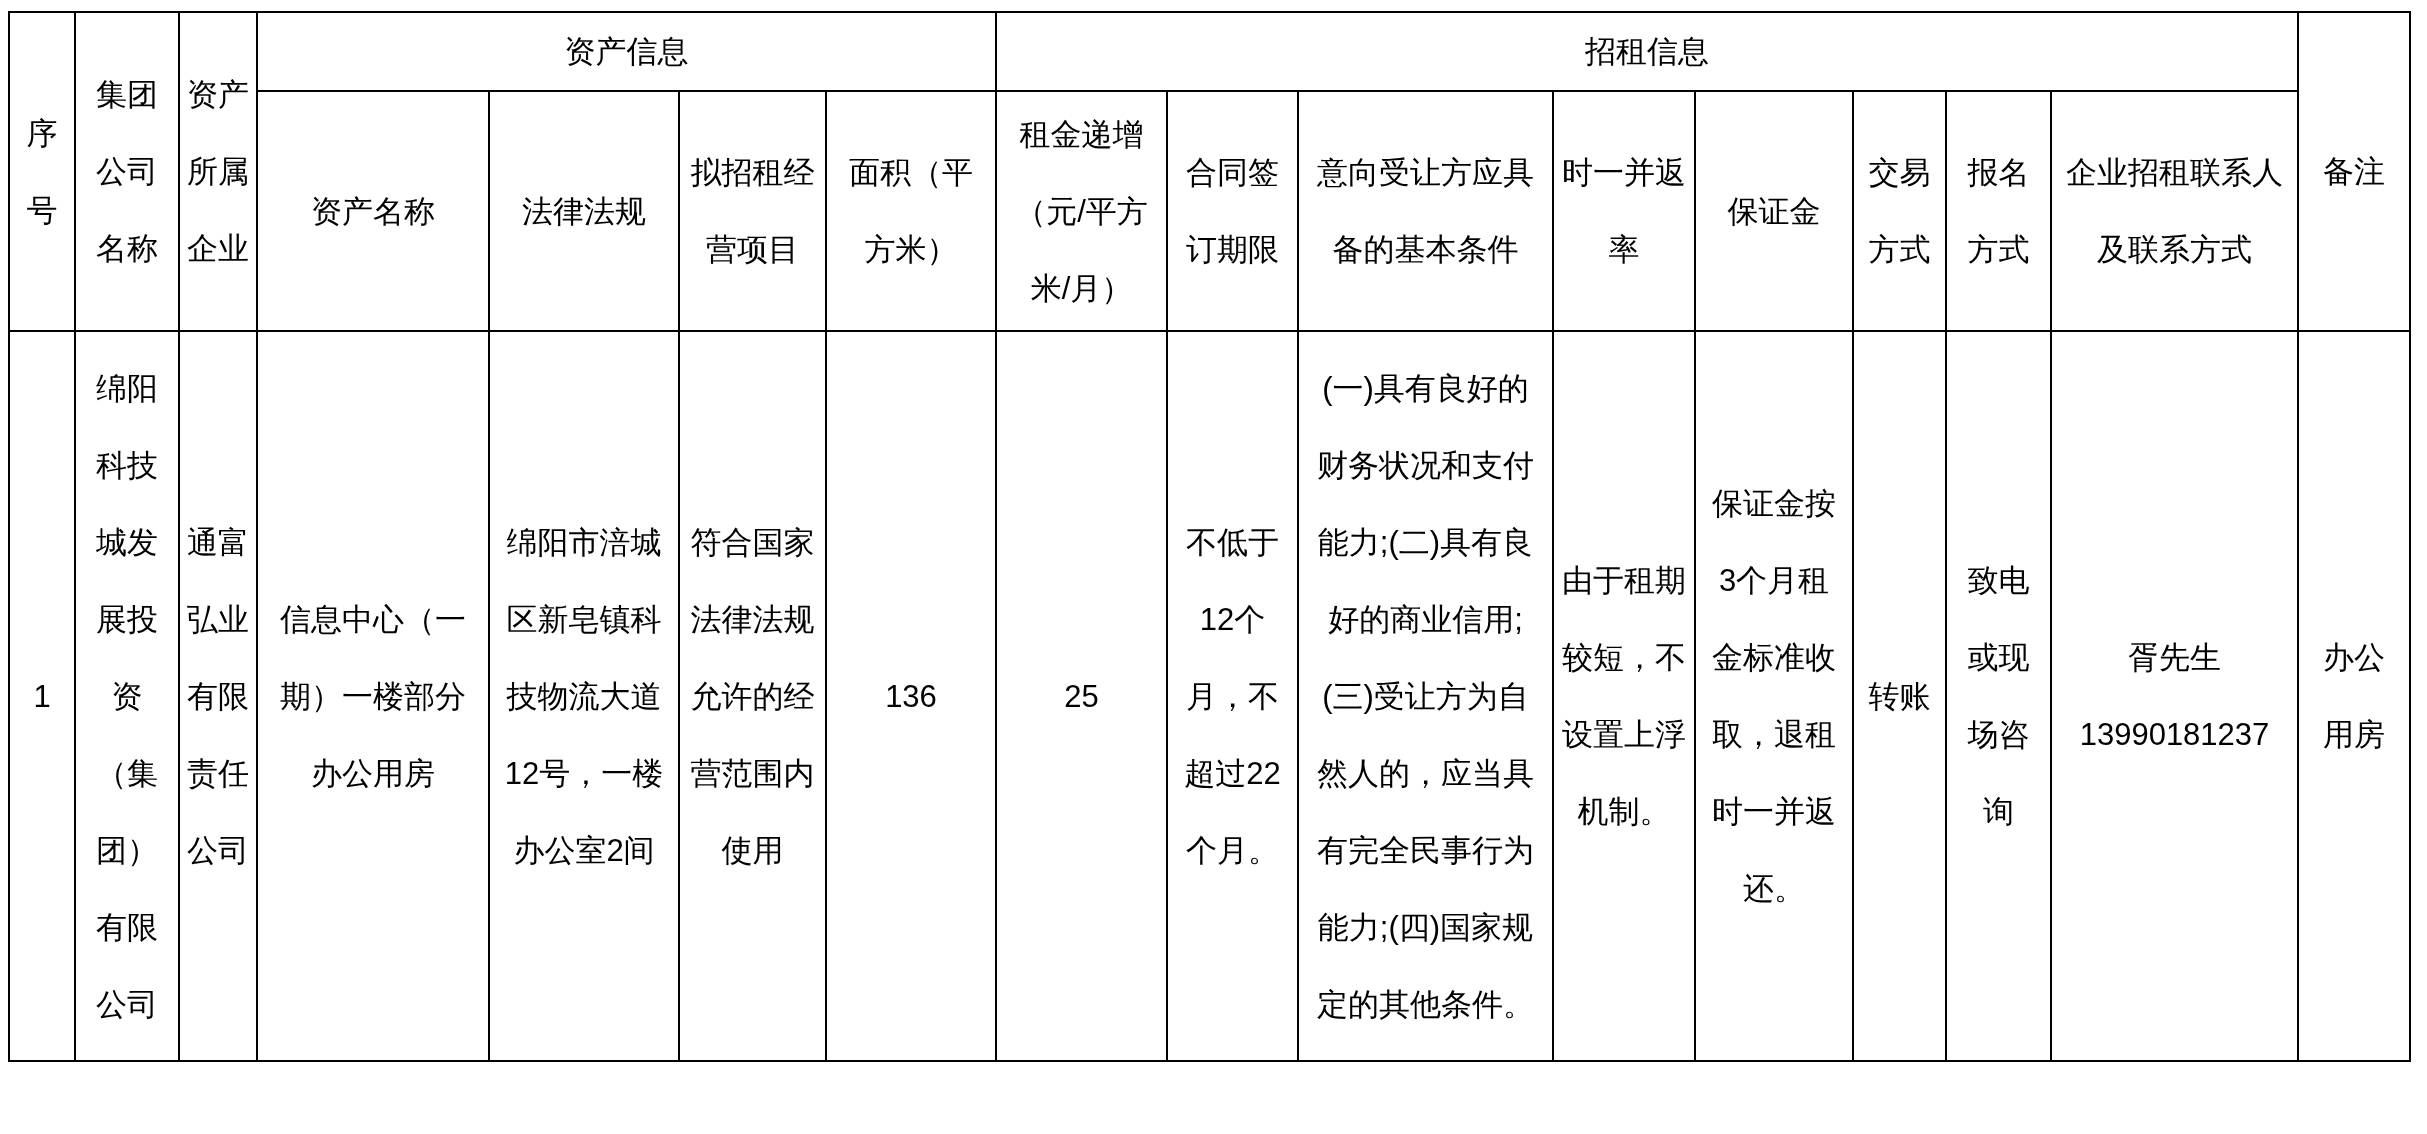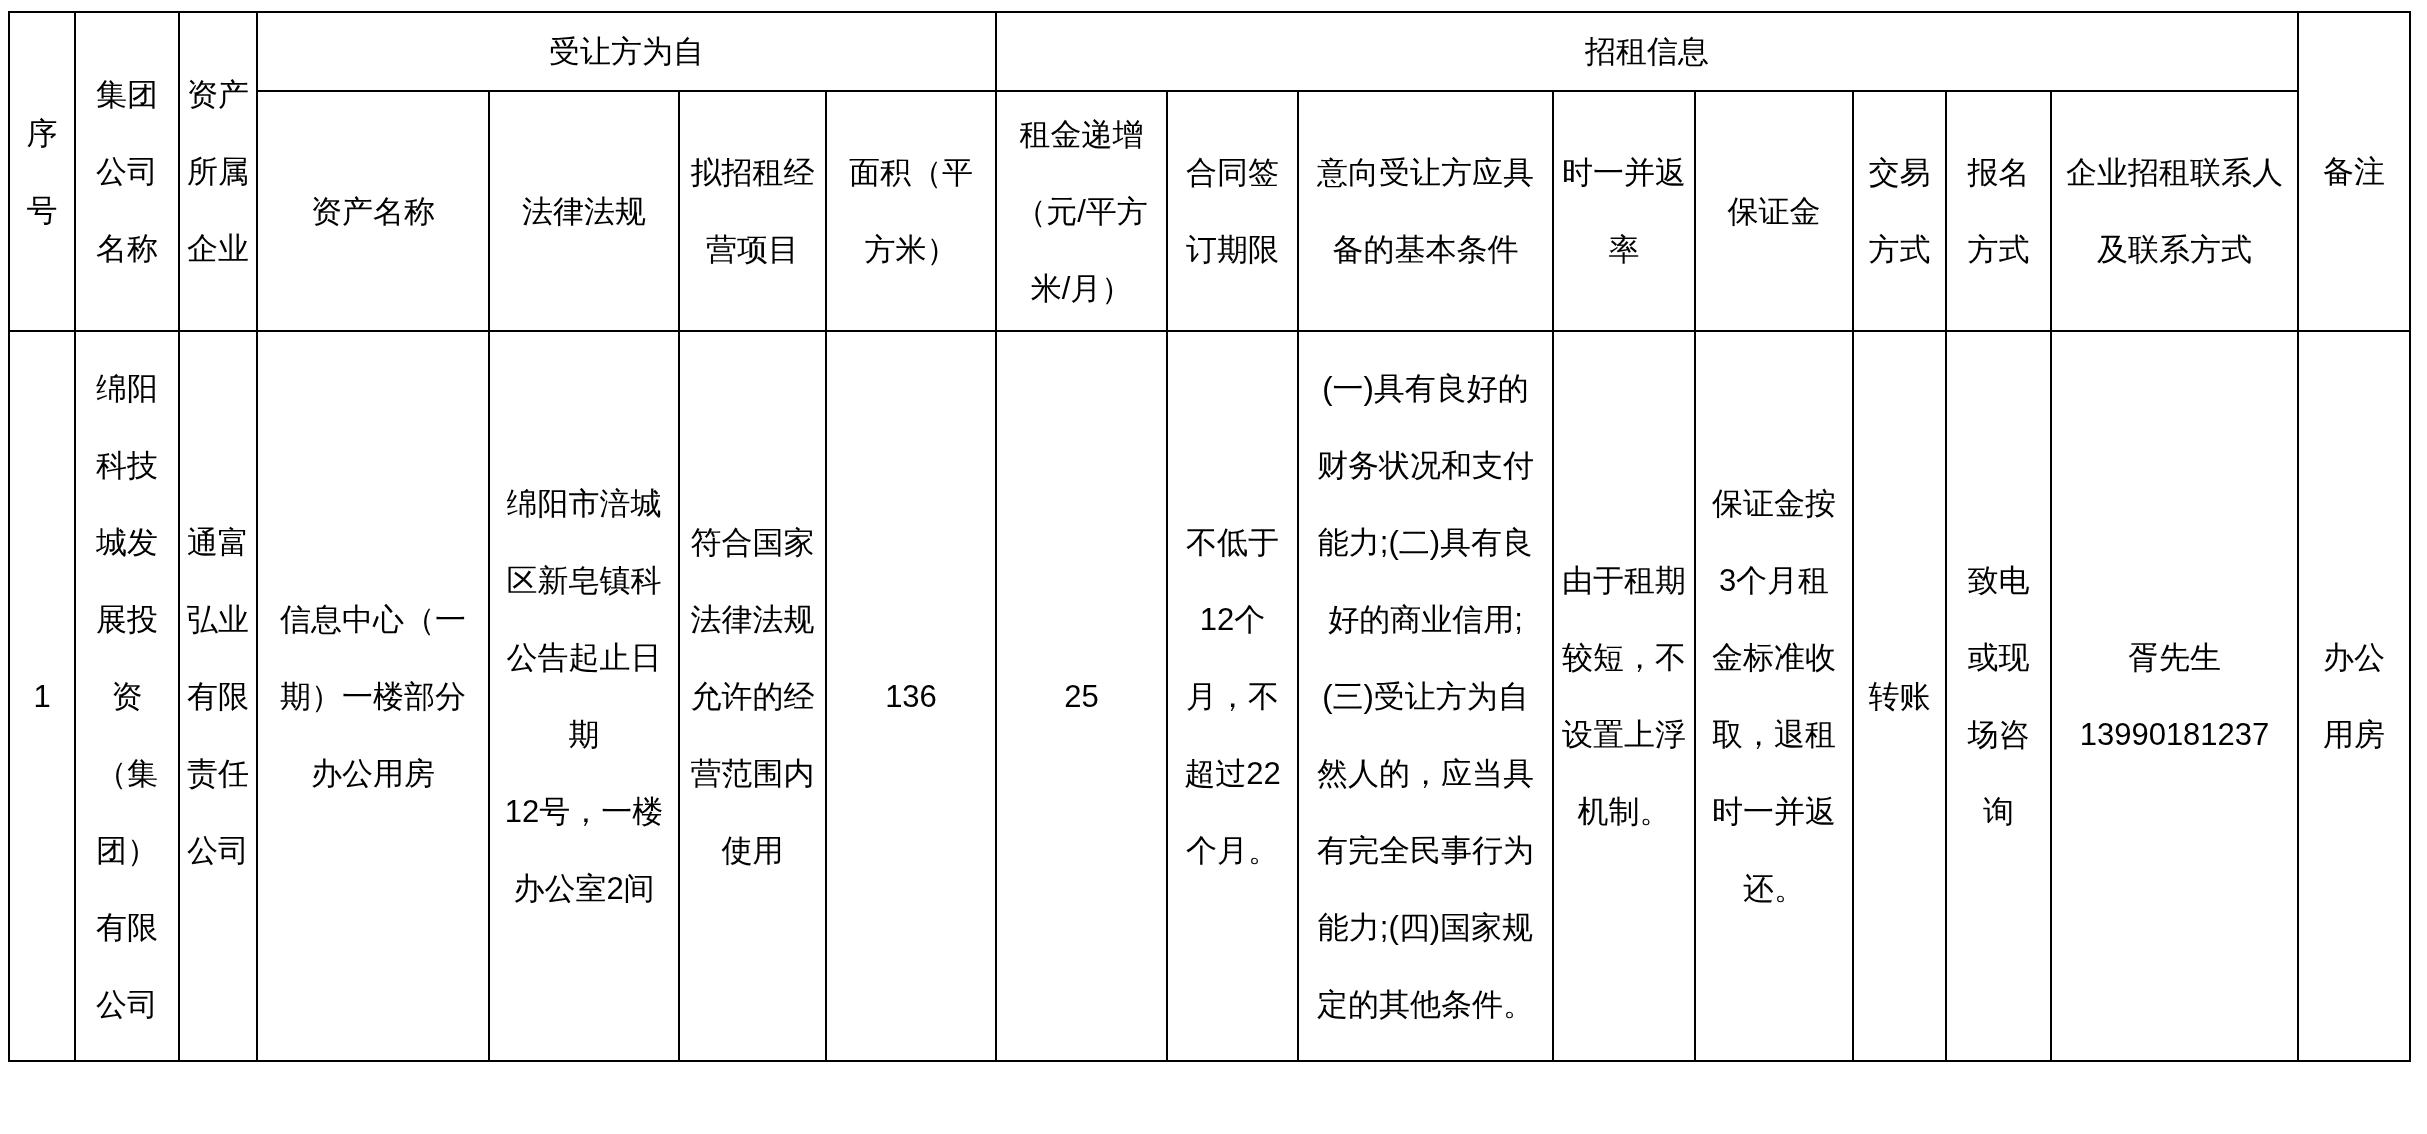--- a/index.html
+++ b/index.html
@@ -52,21 +52,21 @@
     <tbody>
         <tr class="row-group">
       <th rowspan="2">序
 号</th>
       <th rowspan="2">集团
 公司
 名称</th>
       <th rowspan="2">资产
 所属
 企业</th>
-      <th colspan="4">受让方为自</th>
+      <th colspan="4">资产信息</th>
       <th colspan="8">招租信息</th>
       <th rowspan="2">备注</th>
     </tr>
     <tr class="row-sub">
       <th>资产名称</th>
       <th>法律法规</th>
       <th>拟招租经
 营项目</th>
       <th>面积（平
 方米）</th>
@@ -101,21 +101,21 @@
       <td>通富
 弘业
 有限
 责任
 公司</td>
       <td>信息中心（一
 期）一楼部分
 办公用房</td>
       <td>绵阳市涪城
 区新皂镇科
-公告起止日期
+技物流大道
 12号，一楼
 办公室2间</td>
       <td>符合国家
 法律法规
 允许的经
 营范围内
 使用</td>
       <td>136</td>
       <td>25</td>
       <td>不低于

